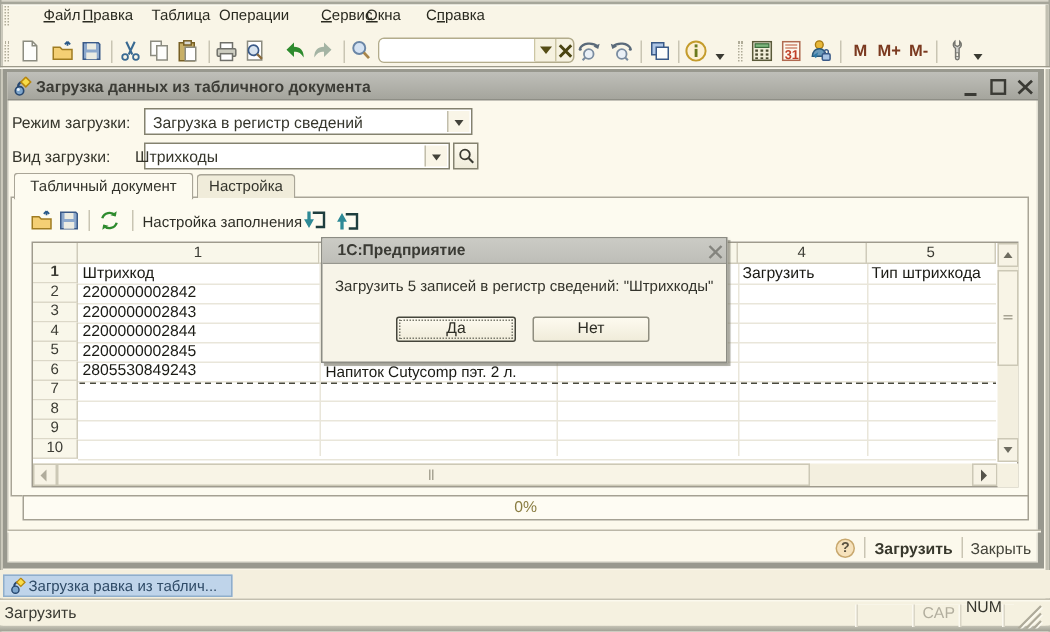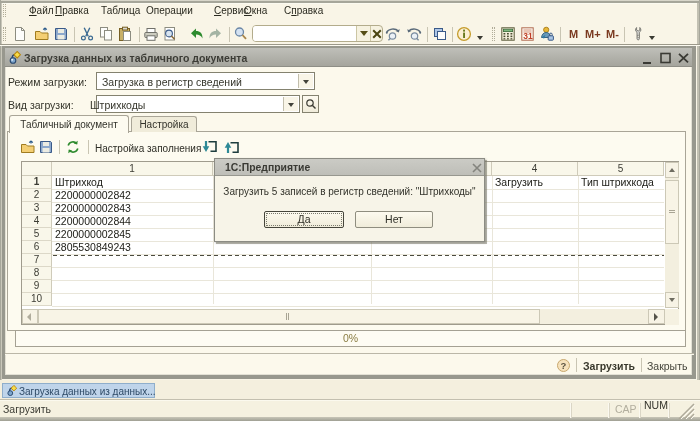--- a/index.html
+++ b/index.html
@@ -279,20 +279,21 @@
     </div>
 
 <div class="celltxt" style="left:55px;top:176.6px">Штрихкод</div>
 <div class="celltxt" style="left:495px;top:176.6px">Загрузить</div>
 <div class="celltxt" style="left:581px;top:176.6px">Тип штрихкода</div>
 <div class="celltxt" style="left:55px;top:189.6px">2200000002842</div>
 <div class="celltxt" style="left:55px;top:202.6px">2200000002843</div>
 <div class="celltxt" style="left:55px;top:215.6px">2200000002844</div>
 <div class="celltxt" style="left:55px;top:228.6px">2200000002845</div>
 <div class="celltxt" style="left:55px;top:241.6px">2805530849243</div>
+<div class="celltxt" style="left:217px;top:242.6px;font-size:10.2px">Напиток Cutycomp пэт. 2 л.</div>
 
 <div class="a" style="left:53px;top:254.8px;width:611px;height:1.5px;background:repeating-linear-gradient(90deg,#4A4A3E 0,#4A4A3E 4px,transparent 4px,transparent 7px)"></div>
 
 <div class="a" style="left:665px;top:162px;width:14px;height:146px;background:#F3EFDF"></div>
 <div class="a" style="left:665px;top:162px;width:14px;height:16px;background:#F7F3E5;border:1px solid #CCC8B6"></div>
 <div class="a" style="left:668.5px;top:168px;width:0;height:0;border-left:3.5px solid transparent;border-right:3.5px solid transparent;border-bottom:4.5px solid #6E6C60"></div>
 <div class="a" style="left:665px;top:180px;width:14px;height:64px;background:#F8F4E6;border:1px solid #CCC8B6"></div>
 <div class="a" style="left:669px;top:210px;width:6px;height:1px;background:#A8A494;box-shadow:0 2px 0 #A8A494"></div>
 <div class="a" style="left:665px;top:292px;width:14px;height:16px;background:#F7F3E5;border:1px solid #CCC8B6"></div>
 <div class="a" style="left:668.5px;top:298px;width:0;height:0;border-left:3.5px solid transparent;border-right:3.5px solid transparent;border-top:4.5px solid #6E6C60"></div>
@@ -326,21 +327,21 @@
 <div class="btn1c" style="left:355px;top:211px;width:78px;border:1px solid #8F8D7F">Нет</div>
 <div class="btn1c" style="left:264px;top:211px;width:80px;border:1px solid #45453B;outline:1px dotted #7A7A6E;outline-offset:-3px">Да</div>
 
 <div class="a" style="left:0;top:380px;width:700px;height:19px;background:#F4EFDE"></div>
 <div class="a" style="left:2px;top:383px;width:153px;height:15px;background:#BFD4EA;border:1px solid #8FAECB"></div>
 <svg class="a" style="left:6px;top:385px" width="12" height="12" viewBox="0 0 14 14">
  <path d="M5 8C3 6 5 3 8 4" fill="none" stroke="#27476F" stroke-width="1.5"></path>
  <circle cx="5" cy="9.5" r="2.8" fill="#7EA6CC" stroke="#27476F" stroke-width="1.1"></circle>
  <rect x="6.9" y="1.4" width="4.6" height="4.6" transform="rotate(45 9.2 3.7)" fill="#F8DC48" stroke="#B8860C" stroke-width="1"></rect>
 </svg>
-<div class="a" style="left:19px;top:386px;color:#2E4A66;font-size:10px">Загрузка данных из данных...</div>
+<div class="a" style="left:19px;top:386px;color:#2E4A66;font-size:10px">Загрузка равка из таблич...</div>
 
 <div class="a" style="left:0;top:400px;width:700px;height:17px;background:#F5F1E0"></div>
 <div class="a" style="left:0;top:399px;width:700px;height:1px;background:#C3BFAF"></div>
 <div class="a" style="left:0;top:400px;width:700px;height:1px;background:#FBF9EE"></div>
 <div class="a" style="left:3px;top:404px;color:#3A3A32;line-height:11px">Загрузить</div>
 <div class="sbseg" style="left:571px;width:38px"></div>
 <div class="sbseg" style="left:609px;width:31px"></div>
 <div class="sbseg" style="left:640px;width:29px"></div>
 <div class="sbseg" style="left:669px;width:8px"></div>
 <div class="a" style="left:615px;top:404px;color:#B2AE9E;line-height:11px">CAP</div>

